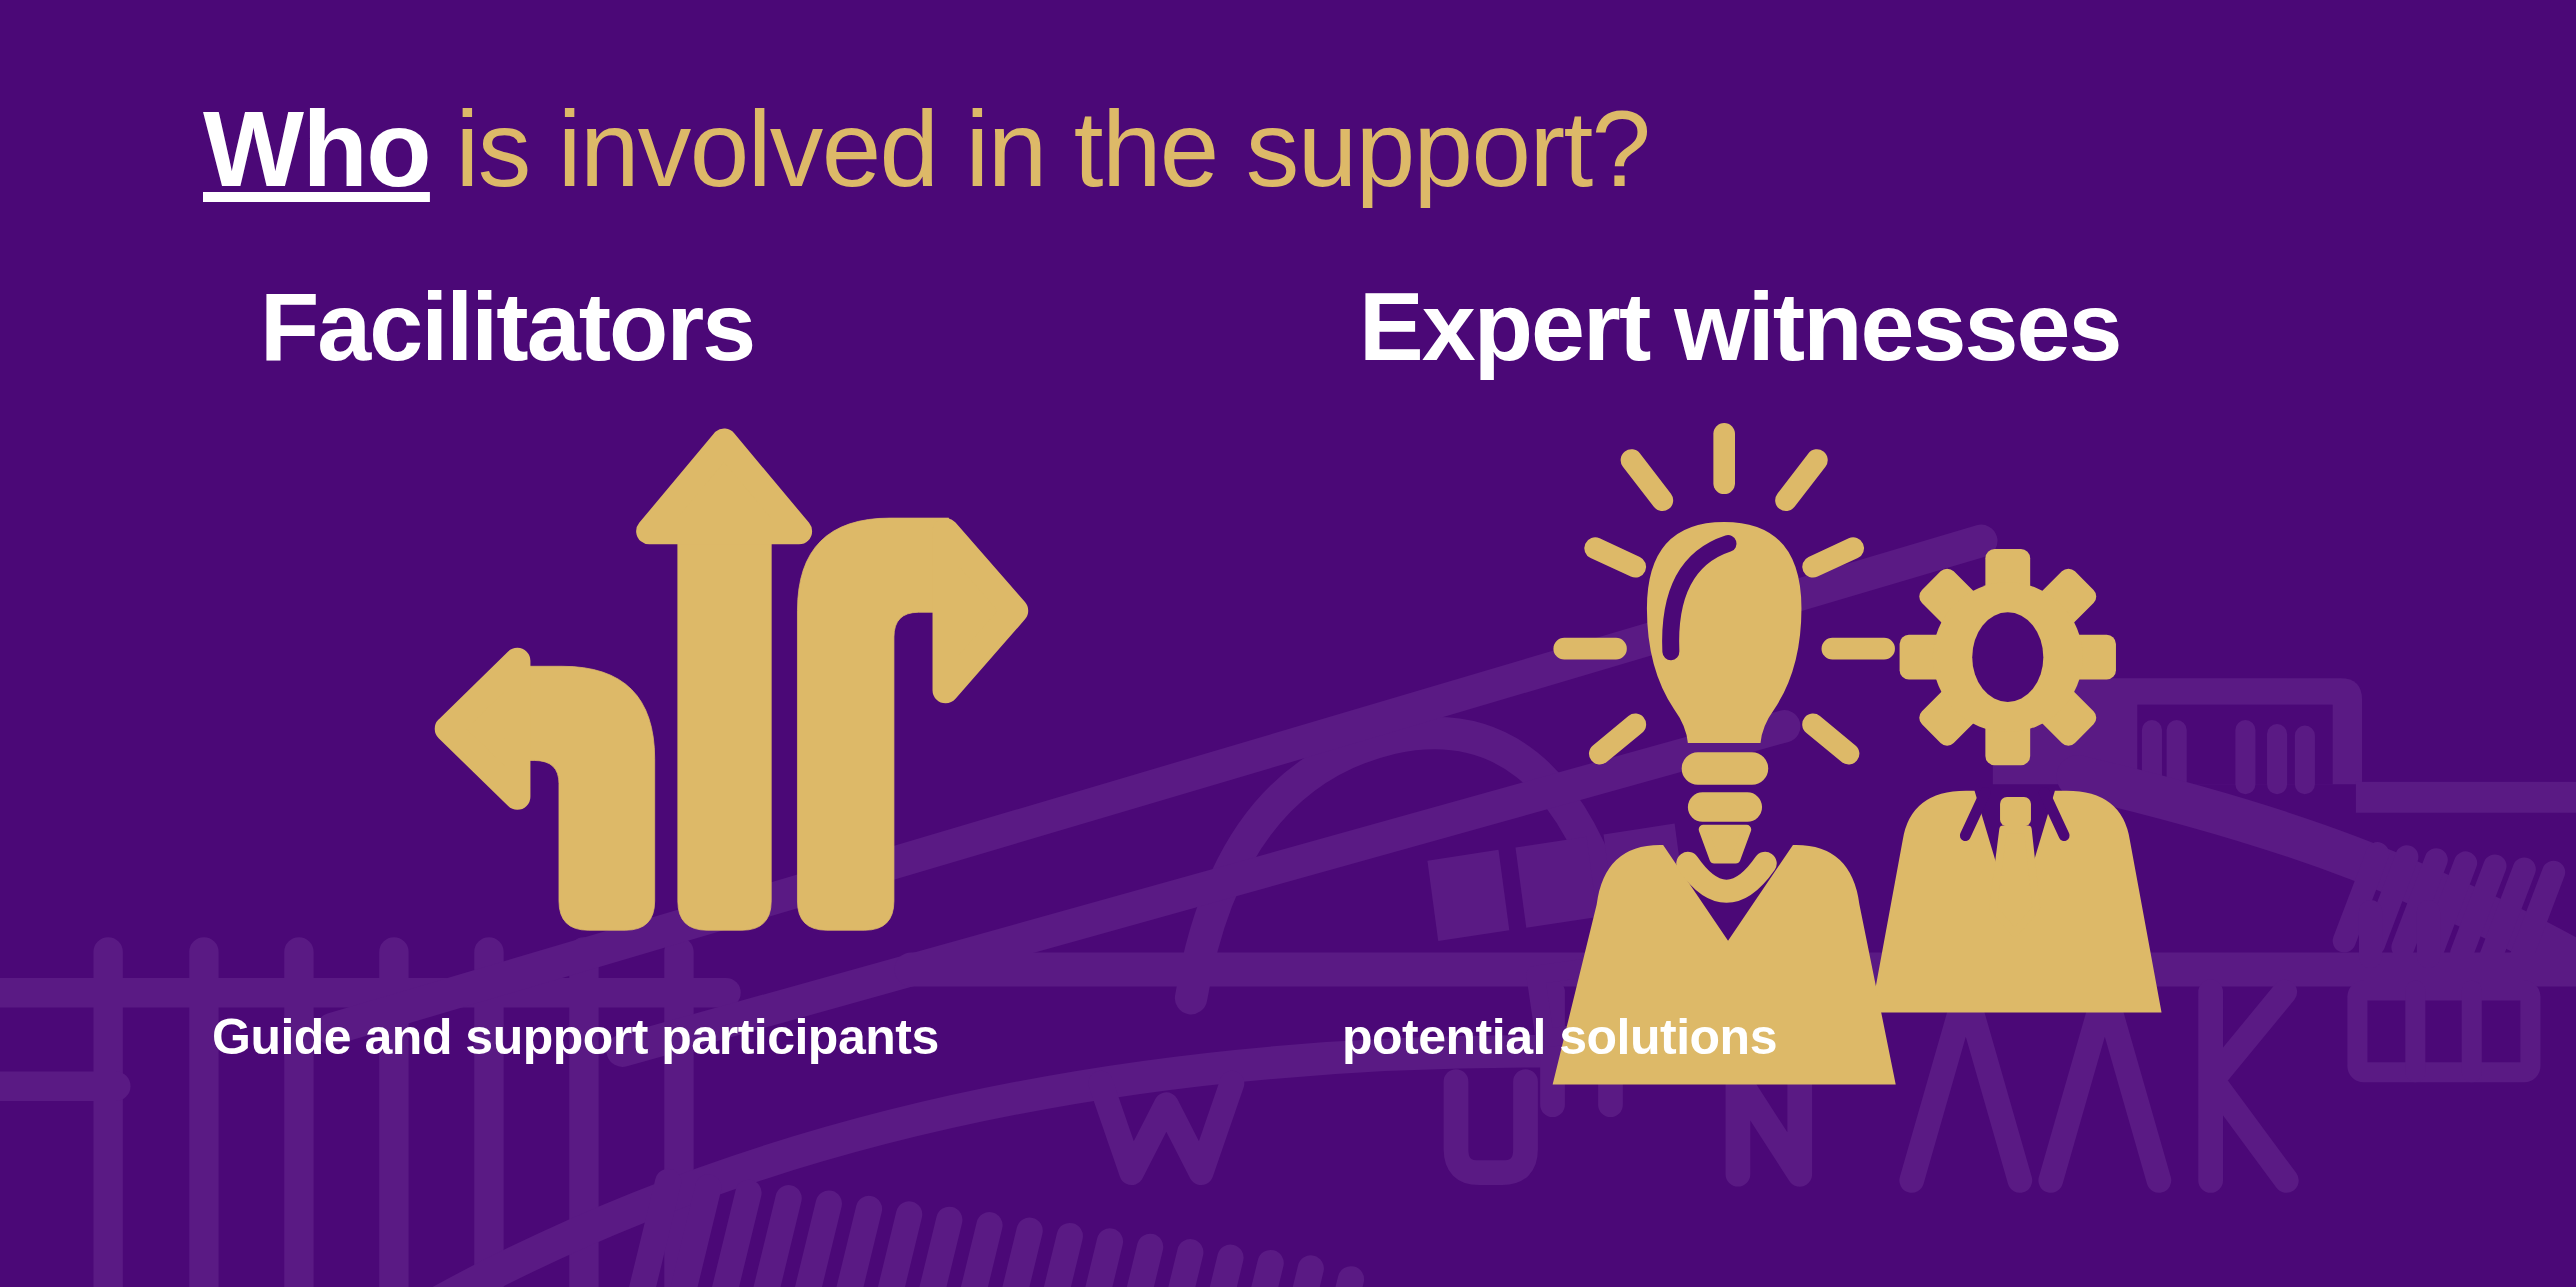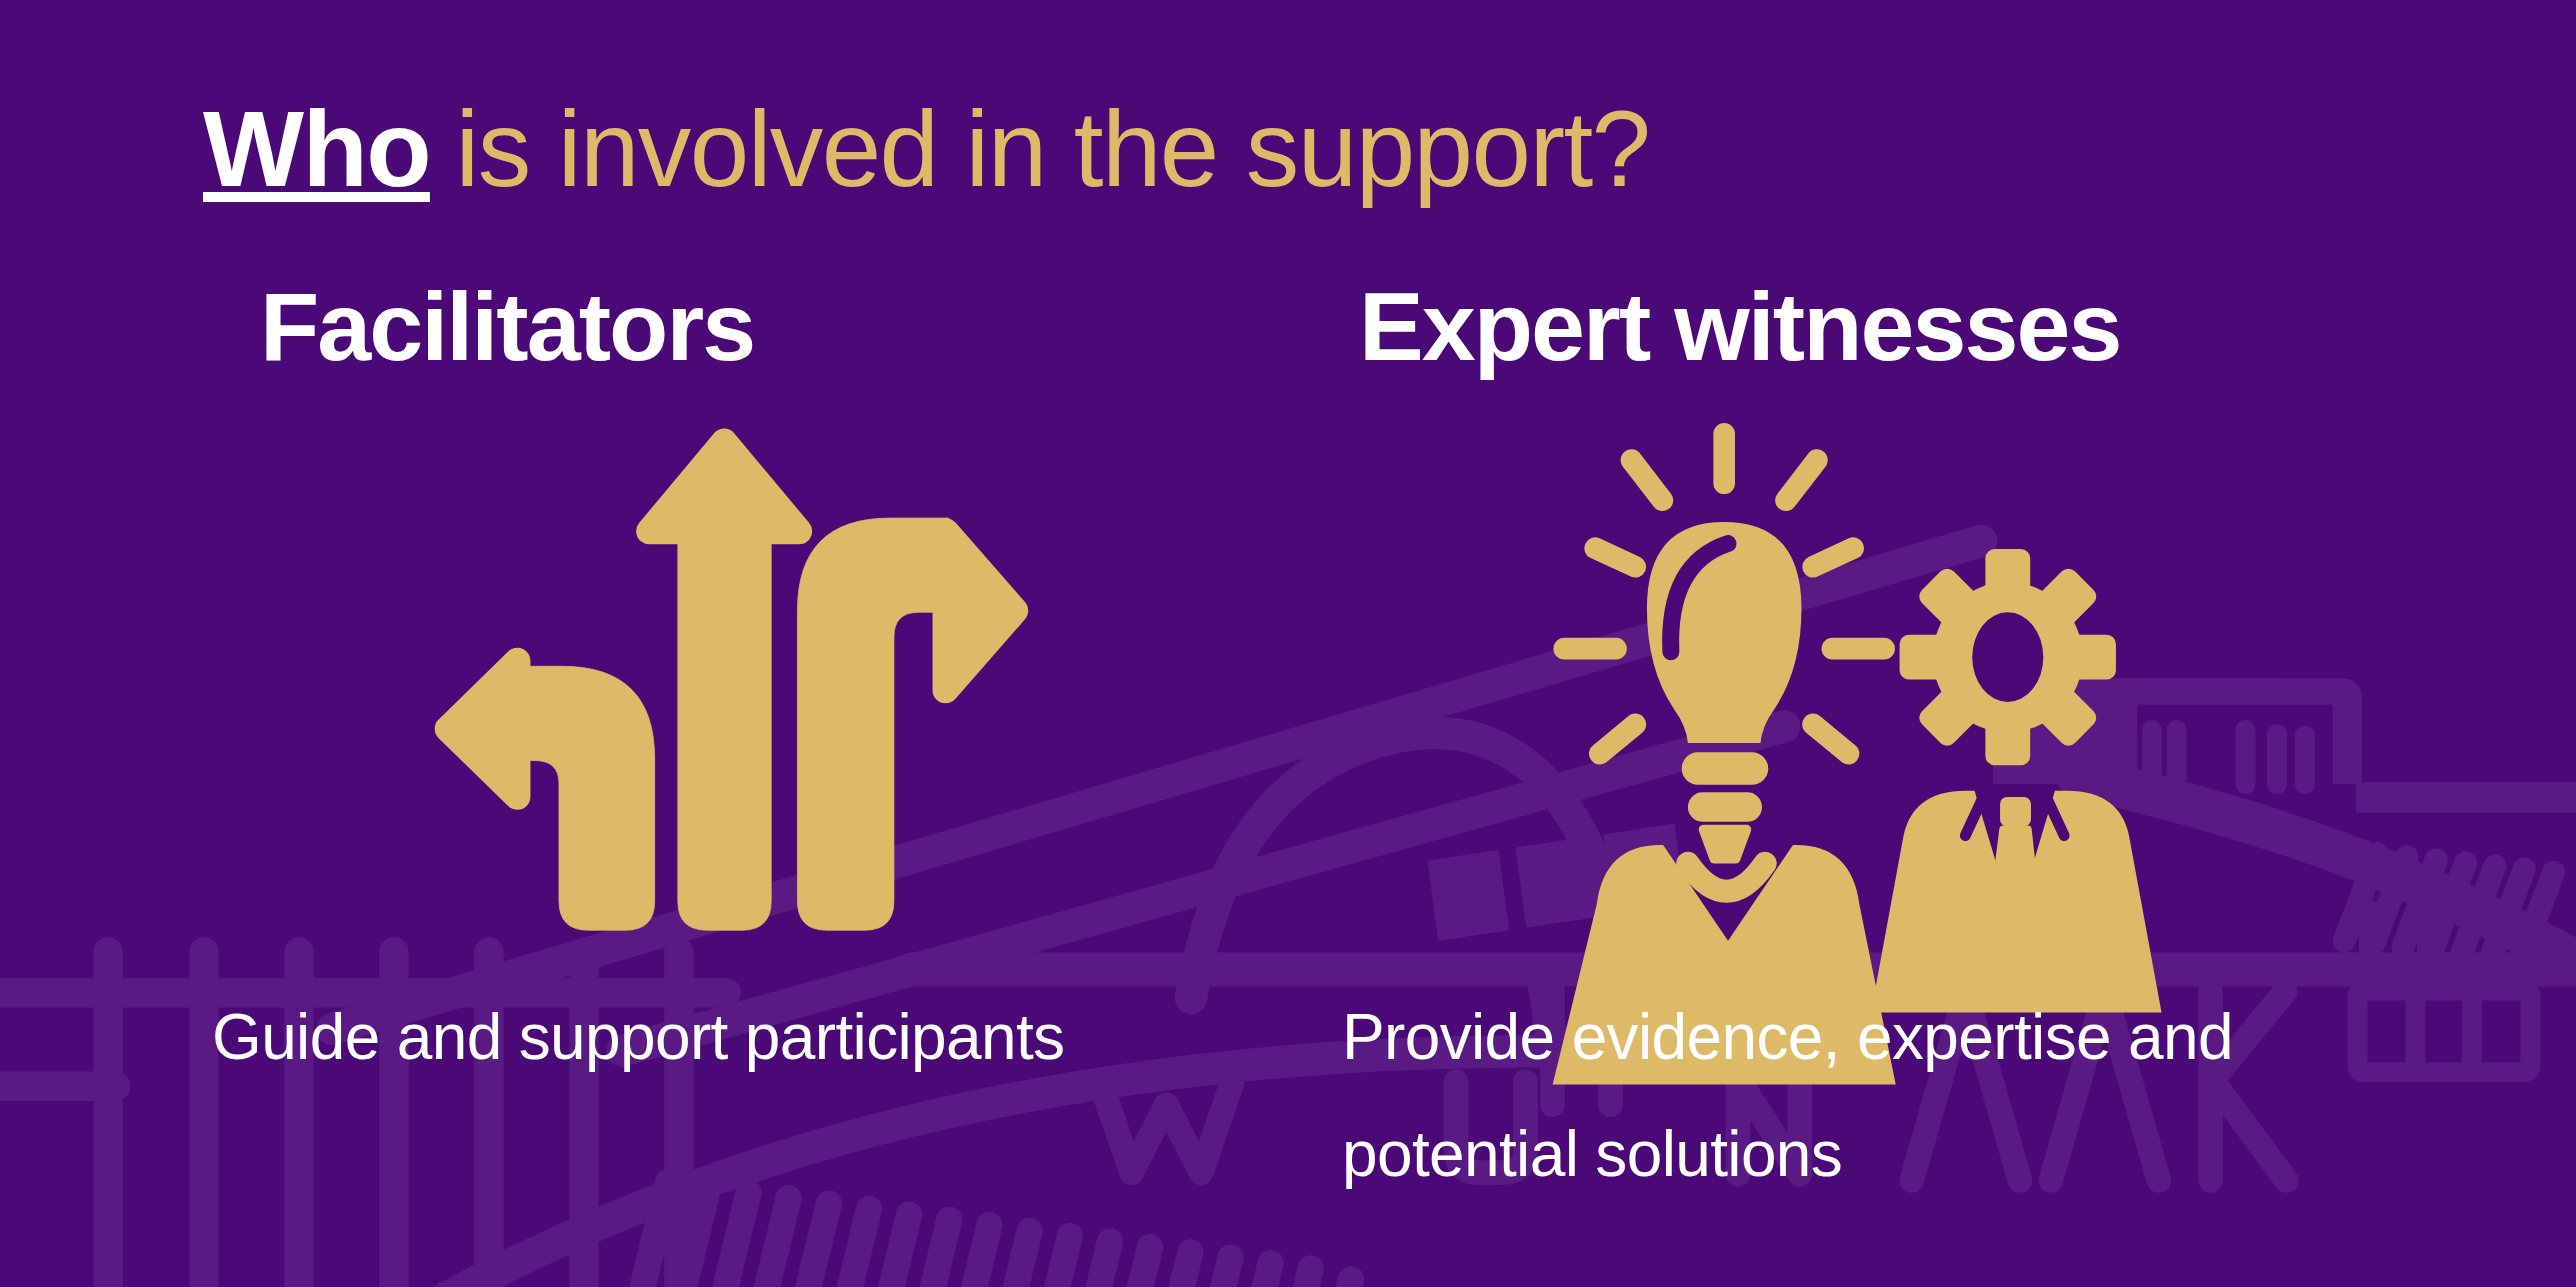--- a/index.html
+++ b/index.html
@@ -36,21 +36,21 @@
     letter-spacing:-0.02em;white-space:nowrap;line-height:1;
   }
   .col-heading.left{left:216px;margin-left:44px;}
   .col-heading.right{left:1359px;}
 
   .icon-left{position:absolute;left:427px;top:415px;width:602px;height:518px;}
   .icon-right{position:absolute;left:1541px;top:406px;width:626px;height:680px;}
 
   .desc{
     position:absolute;top:979px;
-    font-size:64px;font-weight:normal;color:var(--white);
+    font-size:50px;font-weight:bold;color:var(--white);
     letter-spacing:-0.01em;line-height:117px;white-space:nowrap;
   }
   .desc.left{left:212px;}
   .desc.right{left:1342px;}
 </style>
 </head>
 <body>
 
 <div class="stage">
 
@@ -201,19 +201,18 @@
           <path d="M352,412 L398,450"></path>
           <path d="M122,412 L76,450"></path>
         </g>
       </g>
     </svg>
 
     <div class="desc left">
       <div>Guide and support participants</div>
     </div>
     <div class="desc right">
-      <div>Provide evidence, expertise and</div>
       <div>potential solutions</div>
     </div>
 
   </div>
 </div>
 
 
 </body></html>

